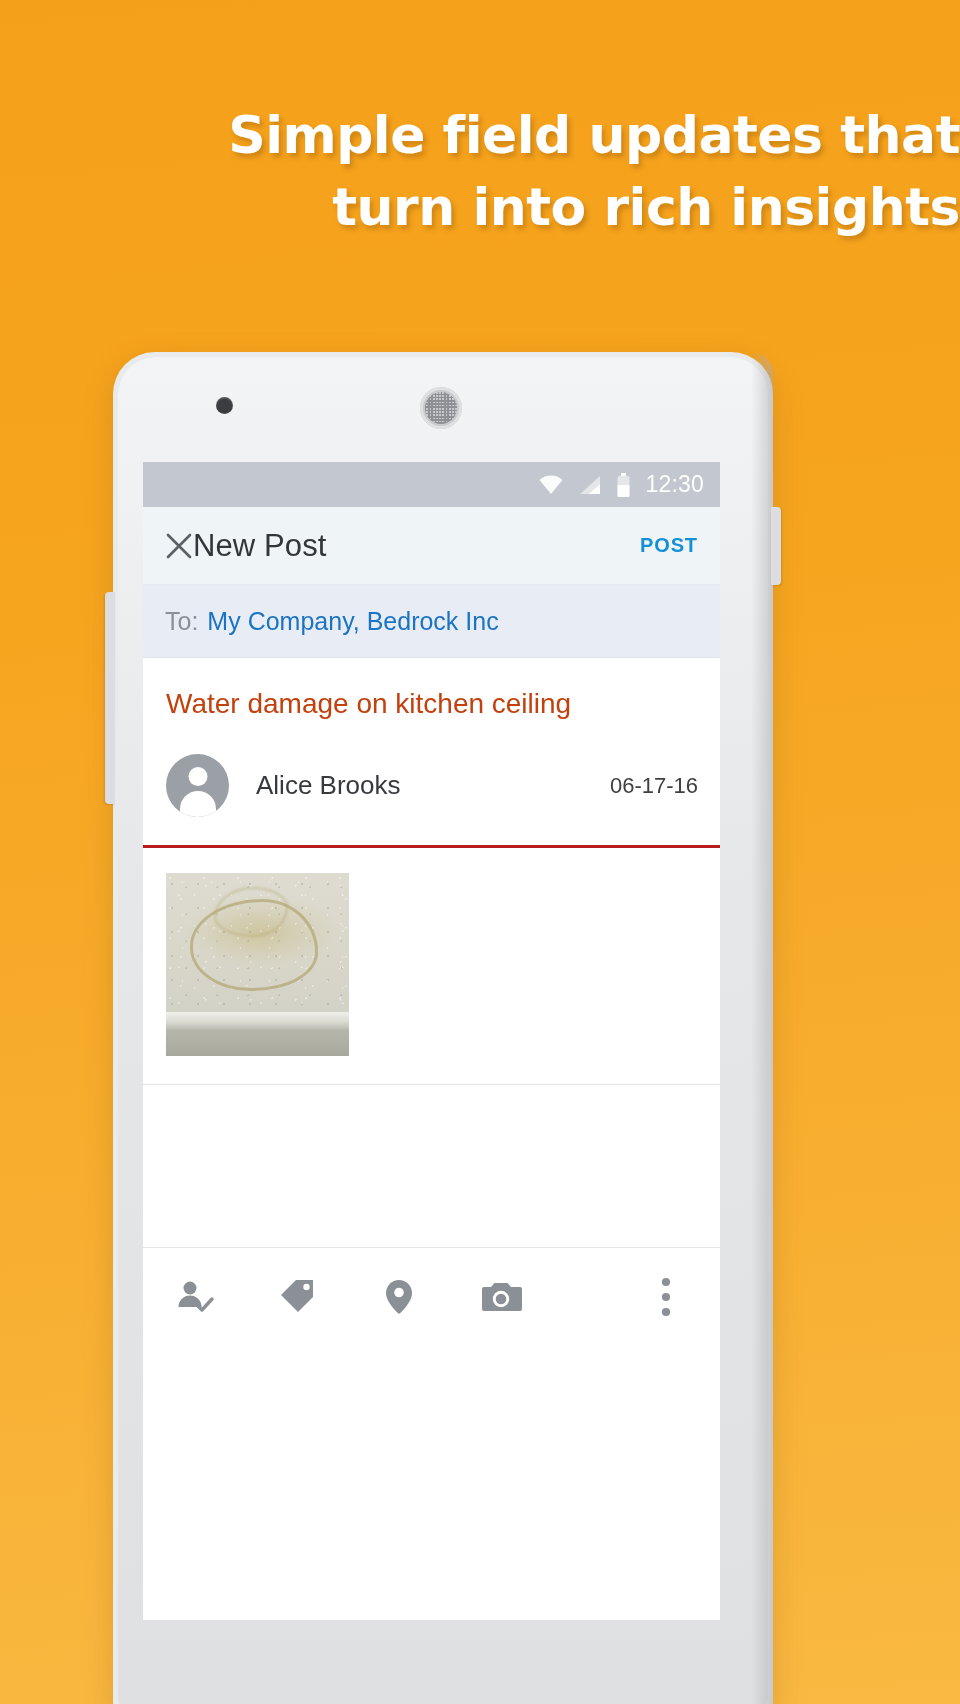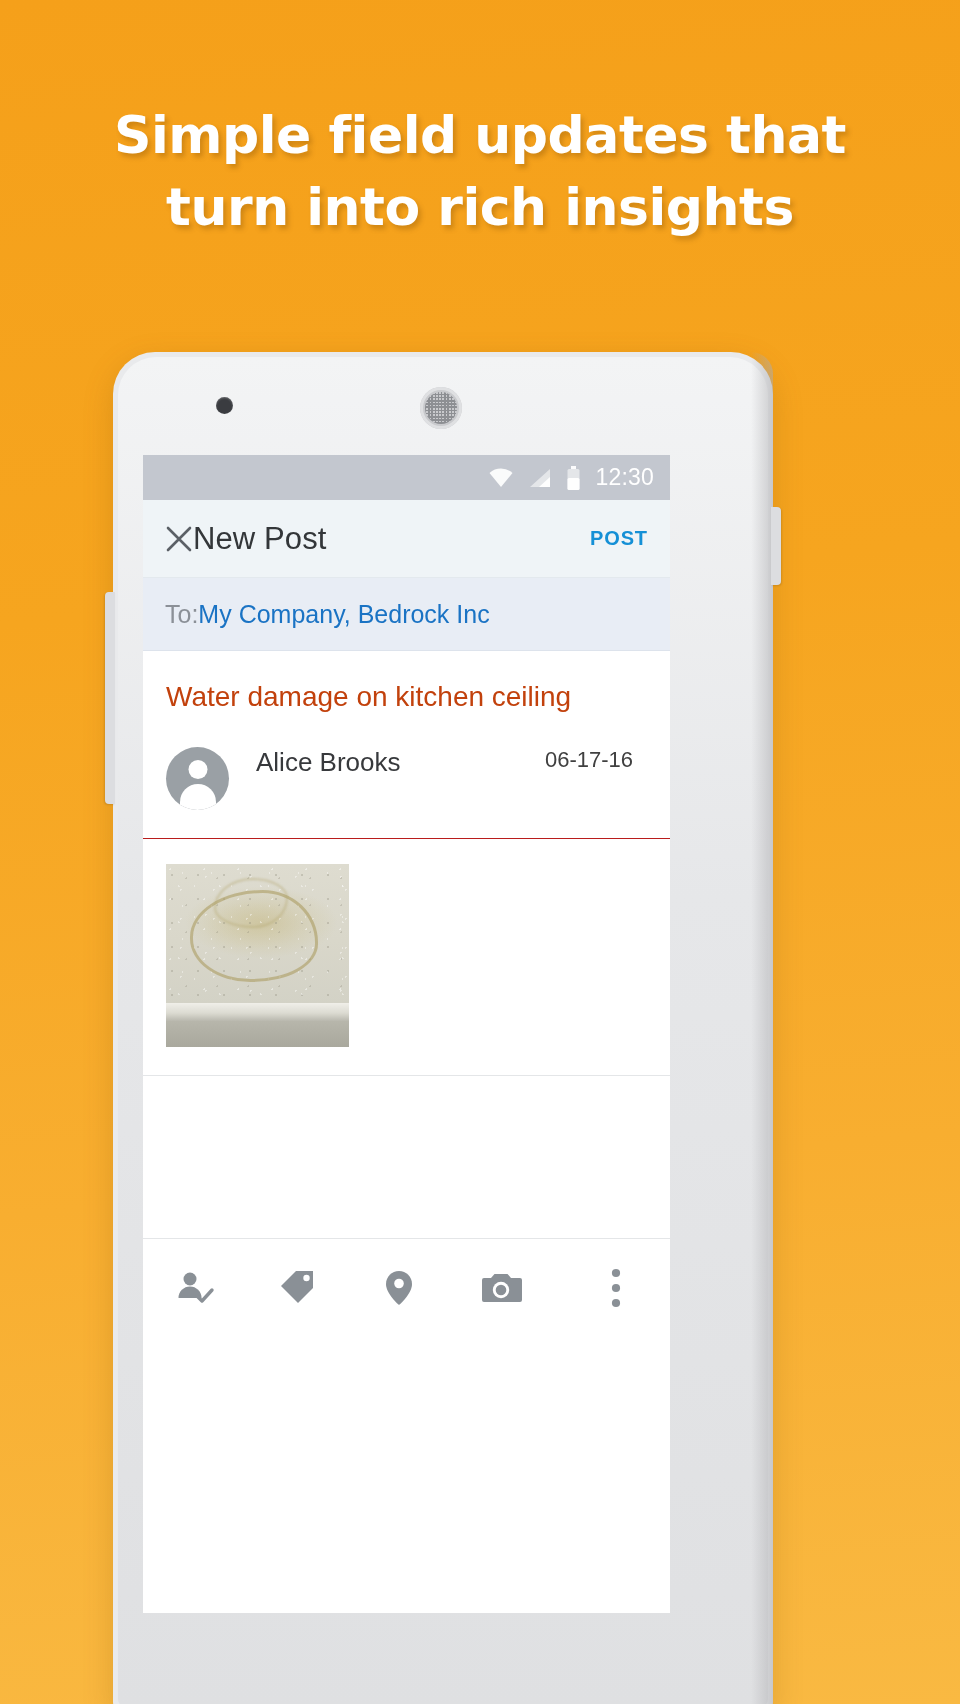--- a/index.html
+++ b/index.html
@@ -10,21 +10,21 @@
   }
   body {
     background: linear-gradient(175deg, #f5a01a 0%, #f6a51f 35%, #f8ae30 68%, #f9b942 100%);
     position: relative;
   }
 
   
   .headline {
     position: absolute;
     top: 100px; left: 0; width: 960px;
-    text-align: center;
+    text-align: right;
     color: #ffffff;
     font-size: 52px;
     font-weight: bold;
     line-height: 1.38;
     letter-spacing: -0.5px;
     text-shadow: 3px 4px 5px rgba(120,70,0,0.30);
     font-family: "DejaVu Sans", sans-serif;
   }
   .headline .l2 { display: block; }
 
@@ -80,22 +80,22 @@
     content: ""; position: absolute; left: 5px; top: 5px;
     width: 32px; height: 32px; border-radius: 50%;
     background-image:
       repeating-linear-gradient(0deg, #8d8f93 0 1.5px, transparent 1.5px 3.2px),
       repeating-linear-gradient(90deg, #8d8f93 0 1.5px, transparent 1.5px 3.2px);
   }
 
   
   .screen {
     position: absolute;
-    left: 30px; top: 103px;
-    width: 527px; height: 1158px;
+    left: 30px; top: 110px;
+    width: 577px; height: 1158px;
     background: #ffffff;
     overflow: hidden;
   }
 
   
   .statusbar {
     height: 45px; background: #c3c7cf;
     display: flex; align-items: center; justify-content: flex-end;
     padding-right: 16px; gap: 14px;
   }
@@ -128,37 +128,37 @@
 
   
   .torow {
     height: 73px;
     background: #e8edf5;
     display: flex; align-items: center;
     padding-left: 22px;
     border-bottom: 1px solid #dde3ec;
     font-size: 25px;
   }
-  .to-label { color: #8b9097; }
+  .to-label { color: #8b9097; margin-right: 9px; }
   .to-value { color: #1a73c4; }
 
   
   .post-title {
     padding: 30px 22px 0 23px;
     font-size: 28px; color: #c2410c;
   }
   .post-detail {
     padding: 34px 22px 0 23px;
     font-size: 26px; color: #a7abaf;
   }
 
   .author-row {
-    display: flex; align-items: flex-start;
-    padding: 34px 37px 28px 23px;
-    border-bottom: 1px solid #b91c1c;
+    display: flex; align-items: center;
+    padding: 34px 22px 28px 23px;
+    border-bottom: 3px solid #b91c1c;
   }
   .avatar {
     width: 63px; height: 63px; border-radius: 50%;
     background: #9aa0a5; position: relative; flex: 0 0 auto;
     overflow: hidden;
   }
   .avatar::before {
     content: ""; position: absolute;
     left: 50%; top: 13px; transform: translateX(-50%);
     width: 19px; height: 19px; border-radius: 50%;

